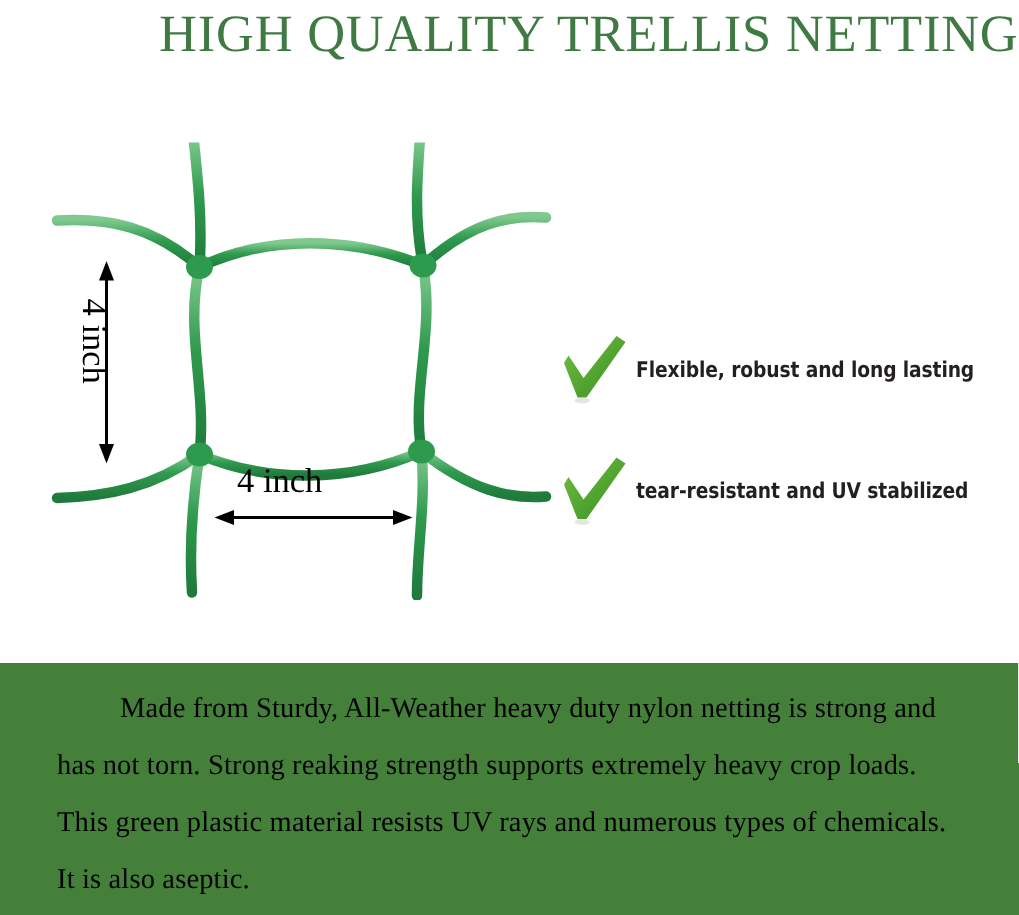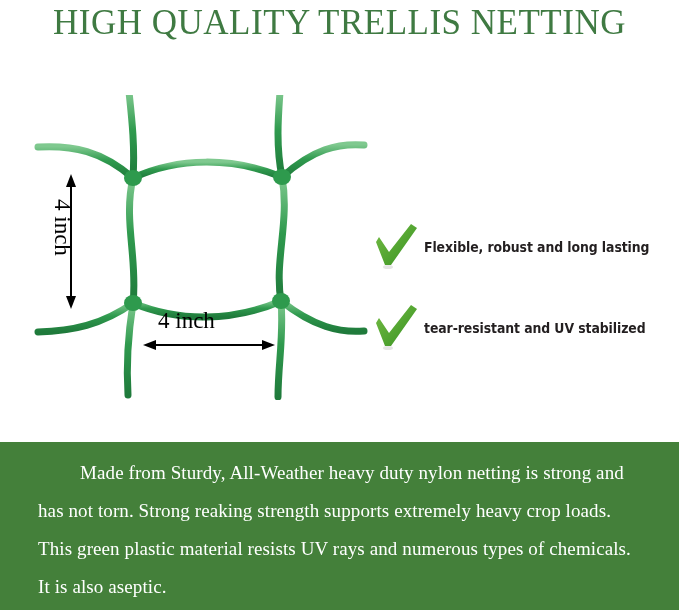--- a/index.html
+++ b/index.html
@@ -15,21 +15,21 @@
     overflow: hidden;
     font-family: "Liberation Sans", sans-serif;
   }
 
   
   #title {
     position: absolute;
     left: 0;
     top: 2px;
     width: 679px;
-    text-align: center;
+    text-align: right;
     font-family: "Liberation Serif", "DejaVu Serif", serif;
     font-size: 35px;
     letter-spacing: 0.5px;
     color: #3f7a42;
     white-space: nowrap;
     line-height: 42px;
   }
 
   
   #net-figure {
@@ -73,21 +73,21 @@
     top: 442px;
     width: 679px;
     height: 168px;
     background: #44803a;
   }
   #footer-text {
     position: absolute;
     left: 38px;
     top: 12px;
     width: 608px;
-    color: #ffffff;
+    color: #000000;
     font-family: "Liberation Serif", "DejaVu Serif", serif;
     font-size: 19px;
     line-height: 38px;
     text-indent: 42px;
     text-align: left;
     letter-spacing: 0.1px;
   }
 </style>
 </head>
 <body>

